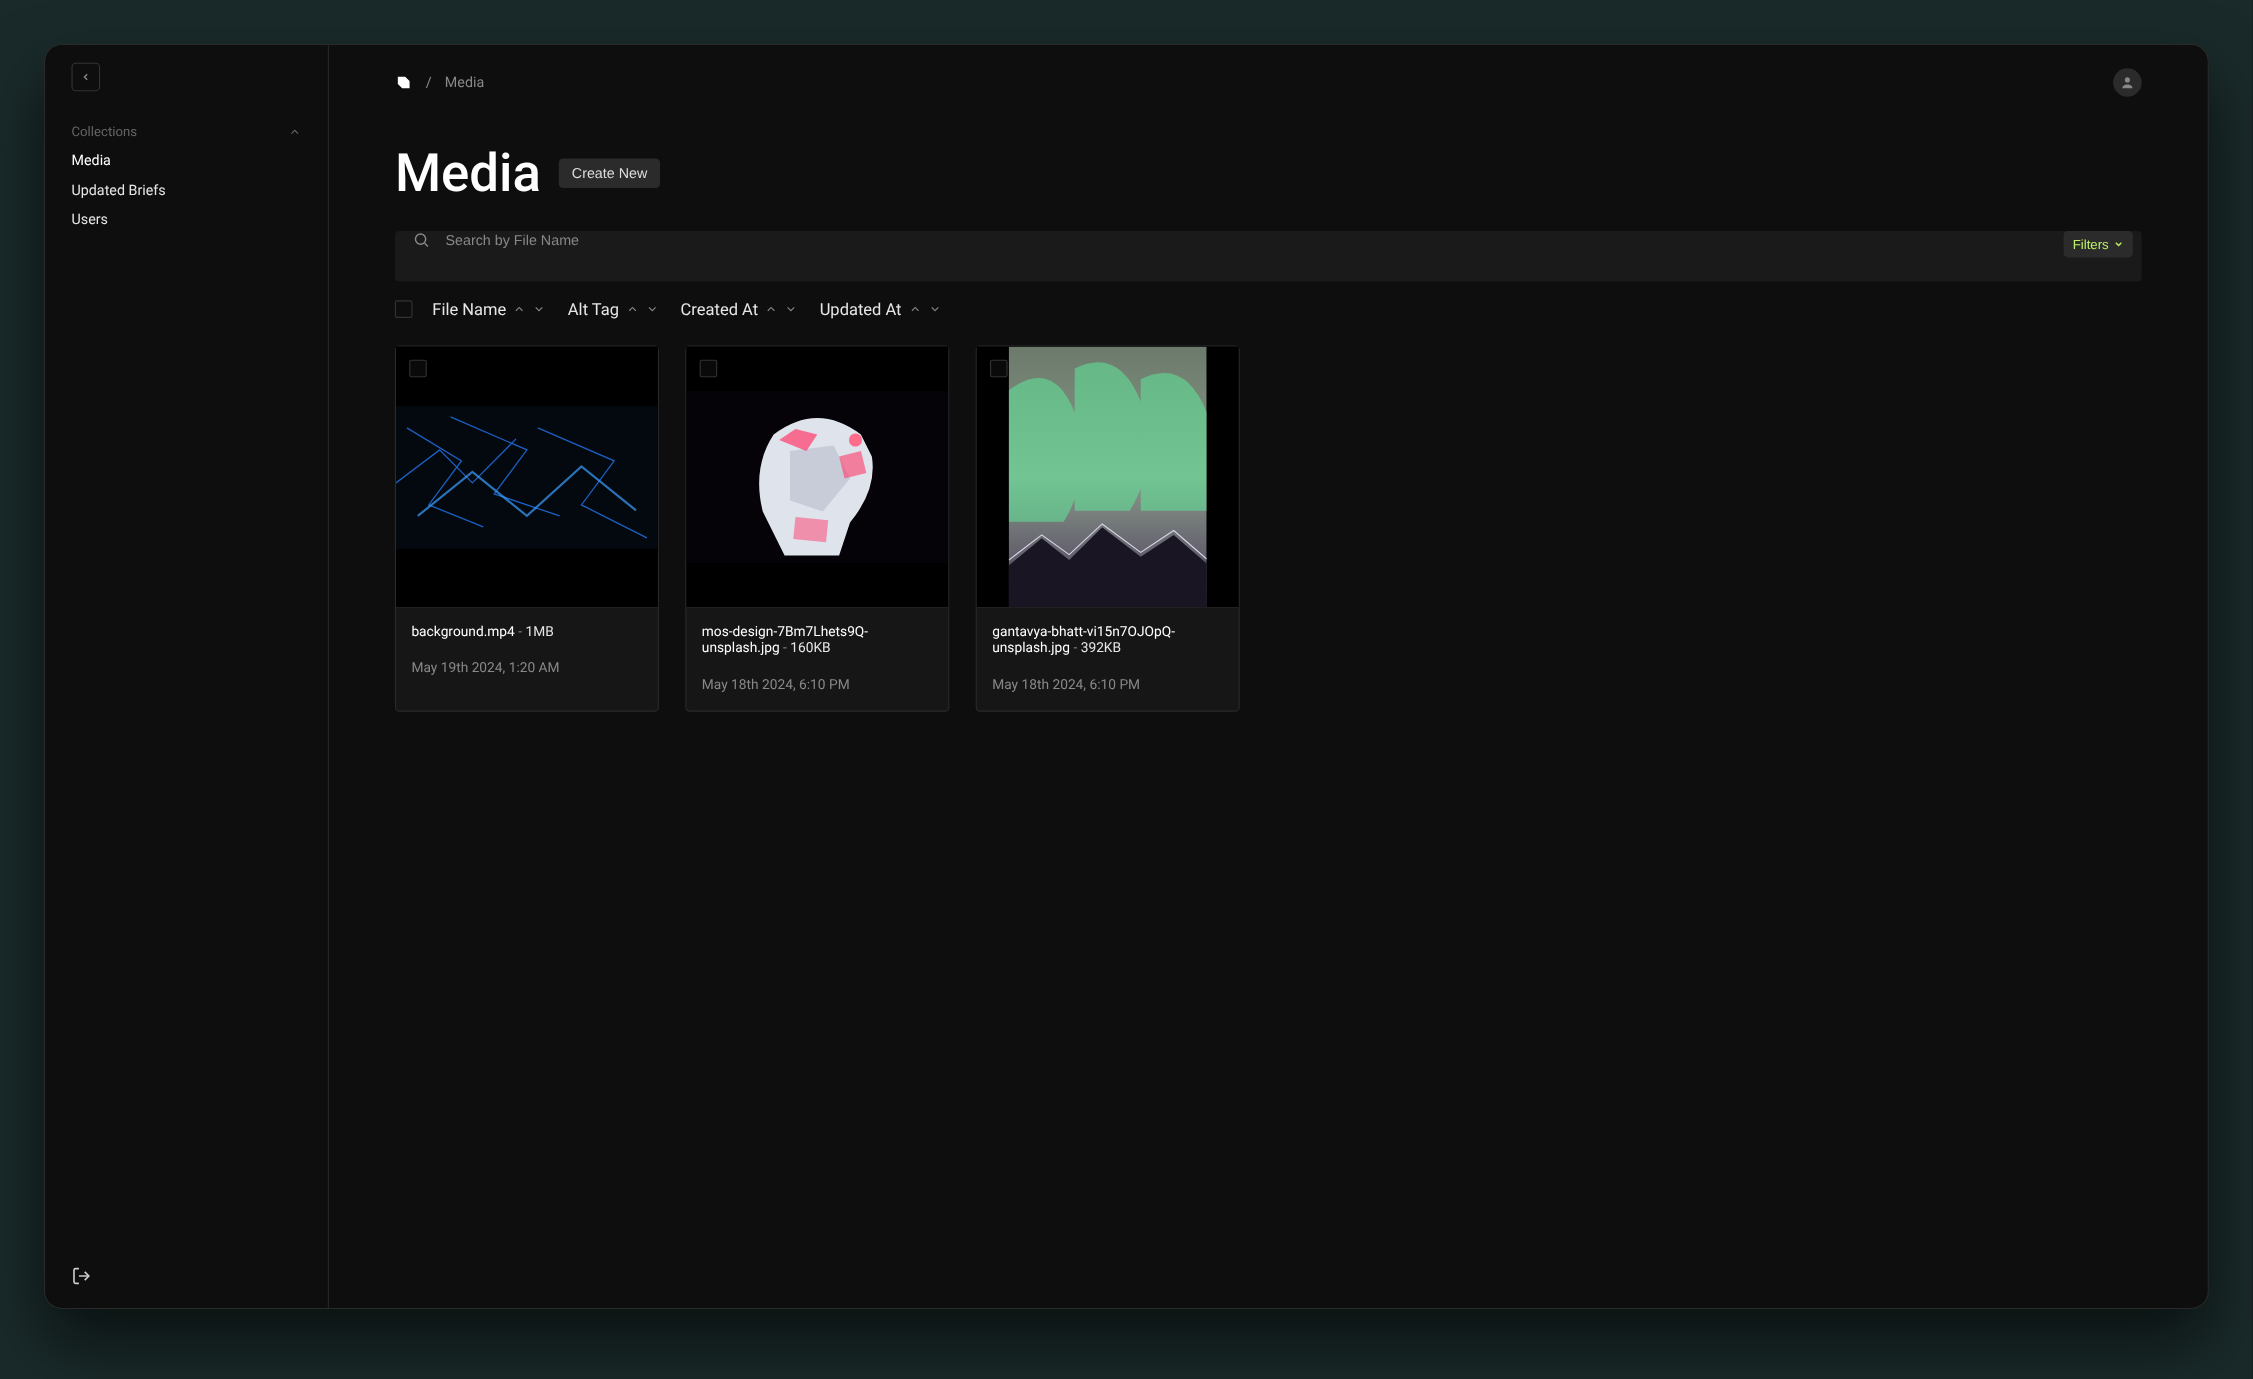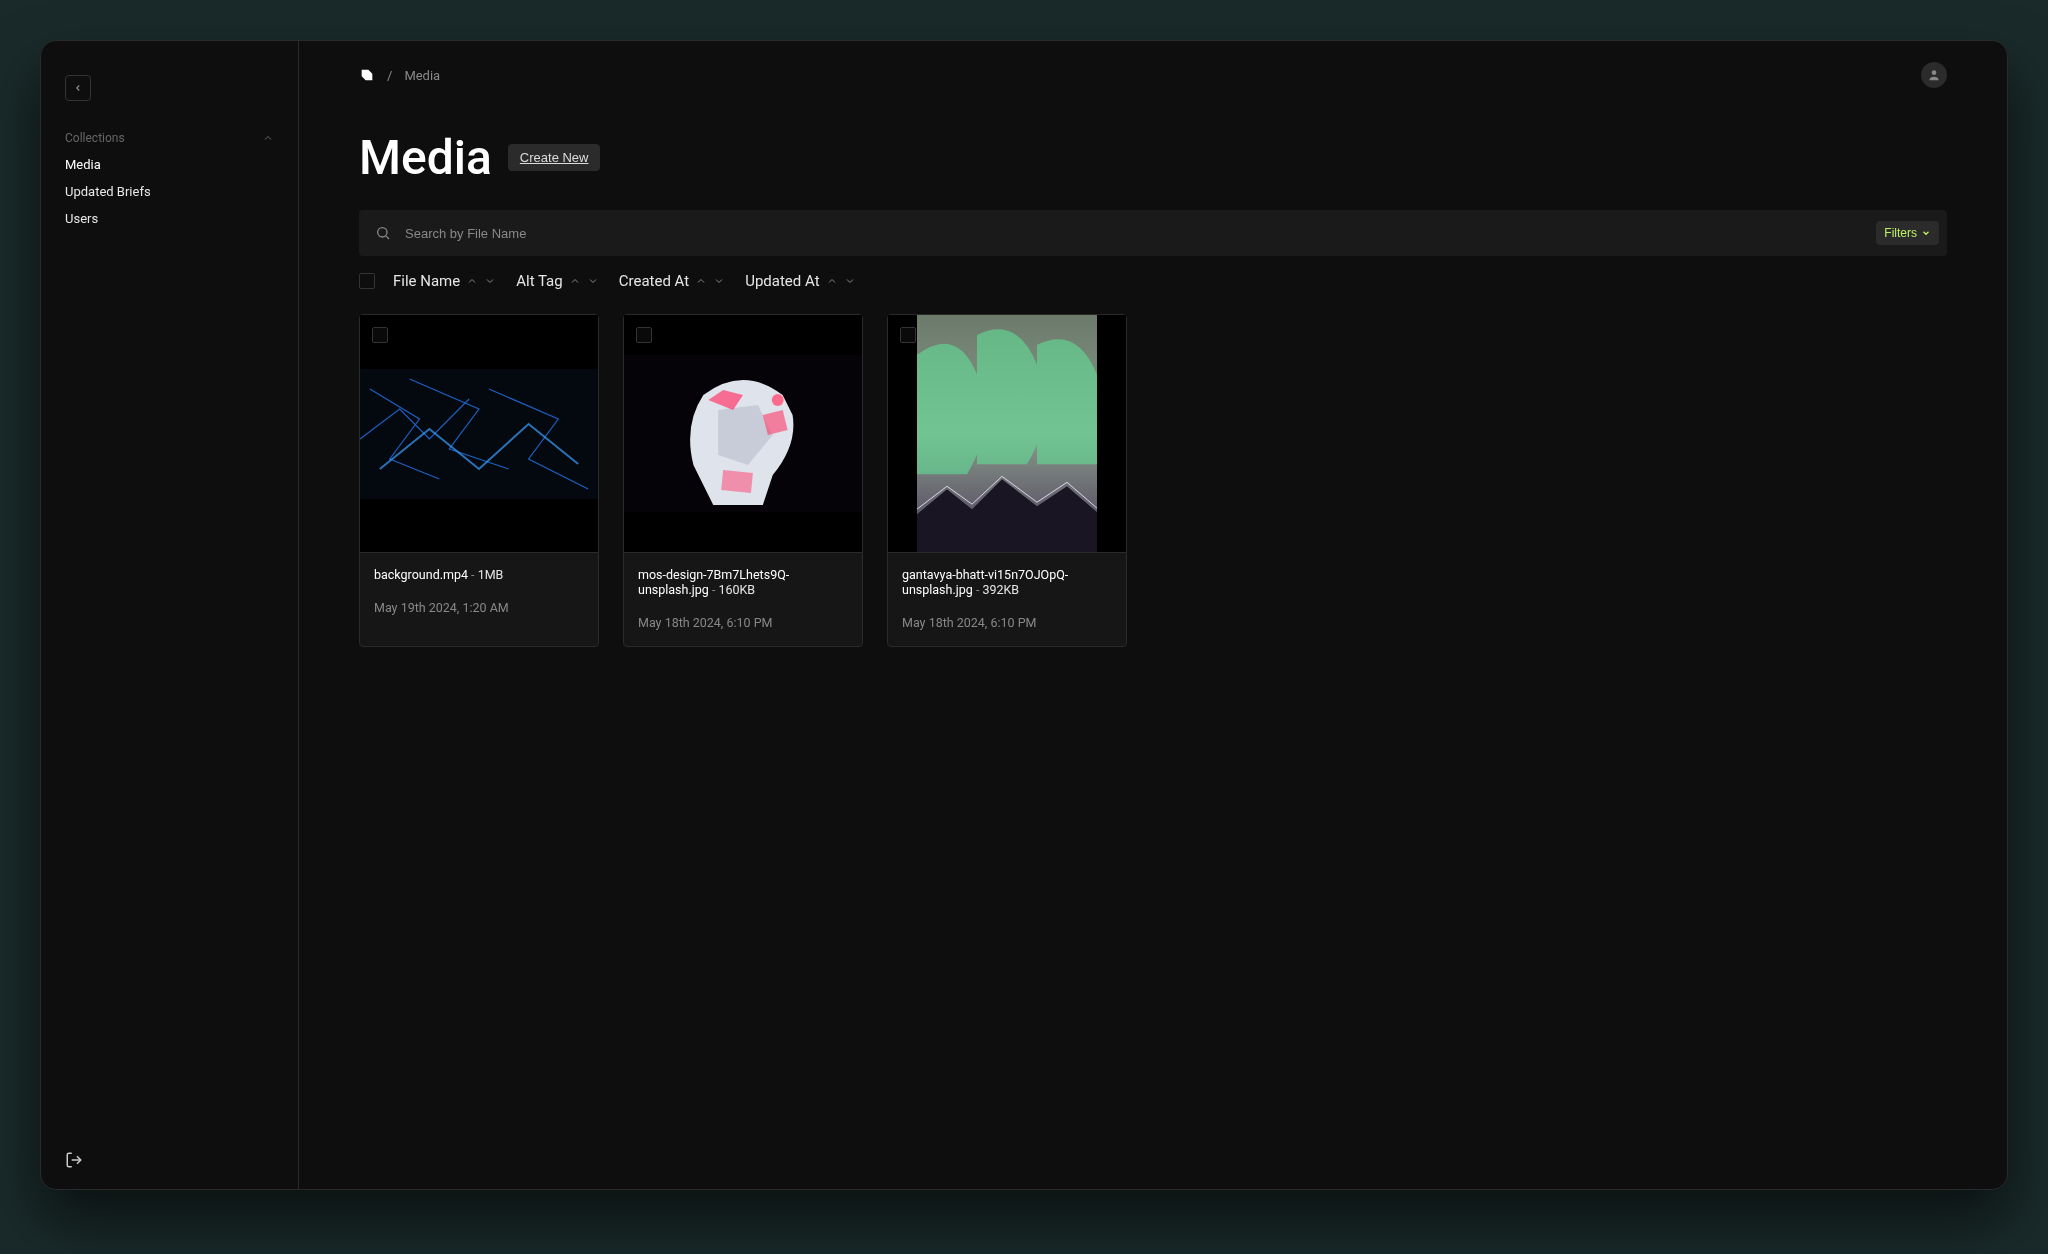--- a/index.html
+++ b/index.html
@@ -37,21 +37,21 @@
     display: flex;
     overflow: hidden;
     box-shadow: 0 30px 60px rgba(0,0,0,0.6);
   }
   
   .sidebar {
     width: 258px;
     border-right: 1px solid var(--border);
     display: flex;
     flex-direction: column;
-    padding: 34px 0;
+    padding: 16px 0;
     position: relative;
   }
   .collapse-btn {
     width: 26px;
     height: 26px;
     margin-left: 24px;
     border: 1px solid var(--border-light);
     border-radius: 4px;
     display: flex;
     align-items: center;
@@ -131,26 +131,25 @@
     color: #fff;
   }
   .create-btn {
     background: var(--button-bg);
     border: none;
     color: #ddd;
     padding: 6px 12px;
     border-radius: 4px;
     font-size: 13px;
     cursor: pointer;
-    text-decoration: underline;
   }
   .search-row {
     margin-top: 24px;
     display: flex;
-    align-items: center;
+    align-items: flex-start;
     background: var(--input-bg);
     border-radius: 4px;
     height: 46px;
     padding: 0 8px 0 16px;
   }
   .search-row .icon { color: var(--text-dim); margin-right: 12px; display:flex; }
   .search-row input {
     flex: 1;
     background: transparent;
     border: none;

